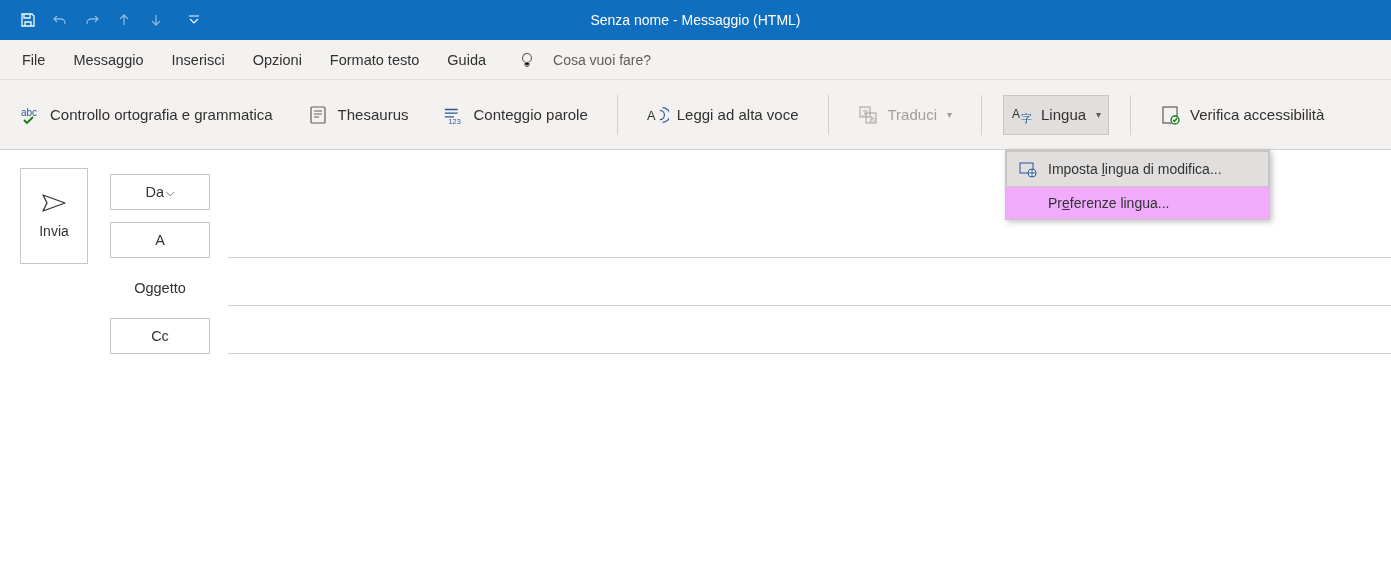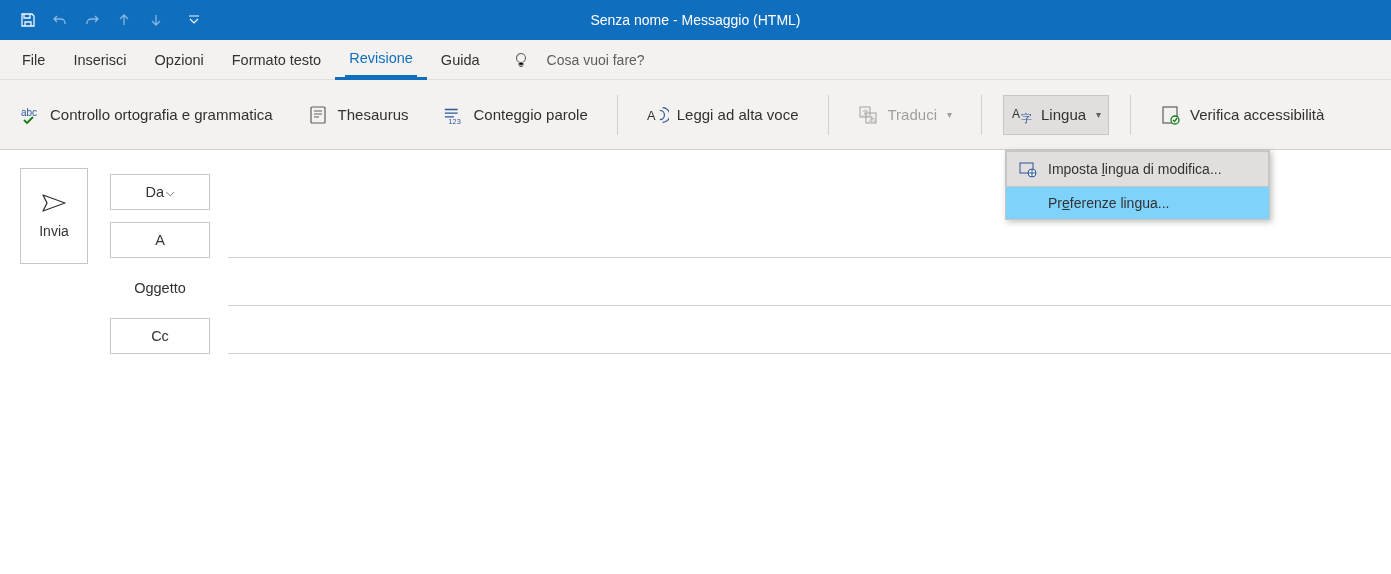--- a/index.html
+++ b/index.html
@@ -49,21 +49,21 @@
   .rbtn.disabled { color:#a19f9d; }
   .rbtn.active { background:#e1dfdd; border:1px solid #c8c6c4; padding:3px 7px; }
   .rbtn .chev { font-size:10px; color:#605e5c; margin-left:2px; }
   .rbtn.disabled .chev { color:#a19f9d; }
   .ricon { width:22px; height:22px; display:flex; align-items:center; justify-content:center; }
 
   .dropdown {
     position:absolute;
     top:150px; left:1005px;
     width:265px;
-    background:#7dd3fc;
+    background:#f0abfc;
     border:1px solid #c8c6c4;
     box-shadow:2px 2px 6px rgba(0,0,0,0.25);
     z-index:10;
   }
   .dd-item { display:flex; align-items:center; gap:10px; padding:8px 12px; font-size:14px; }
   .dd-item.hover { background:#e1dfdd; border:1px solid #c8c6c4; padding:7px 11px; }
   .dd-icon { width:20px; height:20px; display:flex; align-items:center; justify-content:center; }
   .dd-spacer { width:20px; }
   .underline-char { text-decoration: underline; }
 
@@ -117,24 +117,24 @@
       <svg width="12" height="12" viewBox="0 0 12 12">
           <path fill="none" stroke="#fff" stroke-width="1.2" d="M1 2h10 M2 5l4 4 4-4"></path>
         </svg>
     </div>
   </div>
   <div class="title-center">Senza nome  -  Messaggio (HTML)</div>
 </div>
 
 <div class="menubar">
   <div class="menu-item">File</div>
+  <div class="menu-item">Messaggio</div>
   <div class="menu-item">Inserisci</div>
   <div class="menu-item">Opzioni</div>
   <div class="menu-item">Formato testo</div>
-  <div class="menu-item active">Revisione</div>
   <div class="menu-item">Guida</div>
   <div class="tellme">
     <svg class="tellme-icon" viewBox="0 0 18 18">
         <circle cx="9" cy="7" r="4.5" fill="none" stroke="#605e5c" stroke-width="1.1"></circle>
         <path stroke="#605e5c" stroke-width="1.1" d="M7 12v2h4v-2 M7.5 15.5h3"></path>
       </svg>
     <span>Cosa vuoi fare?</span>
   </div>
 </div>
 

